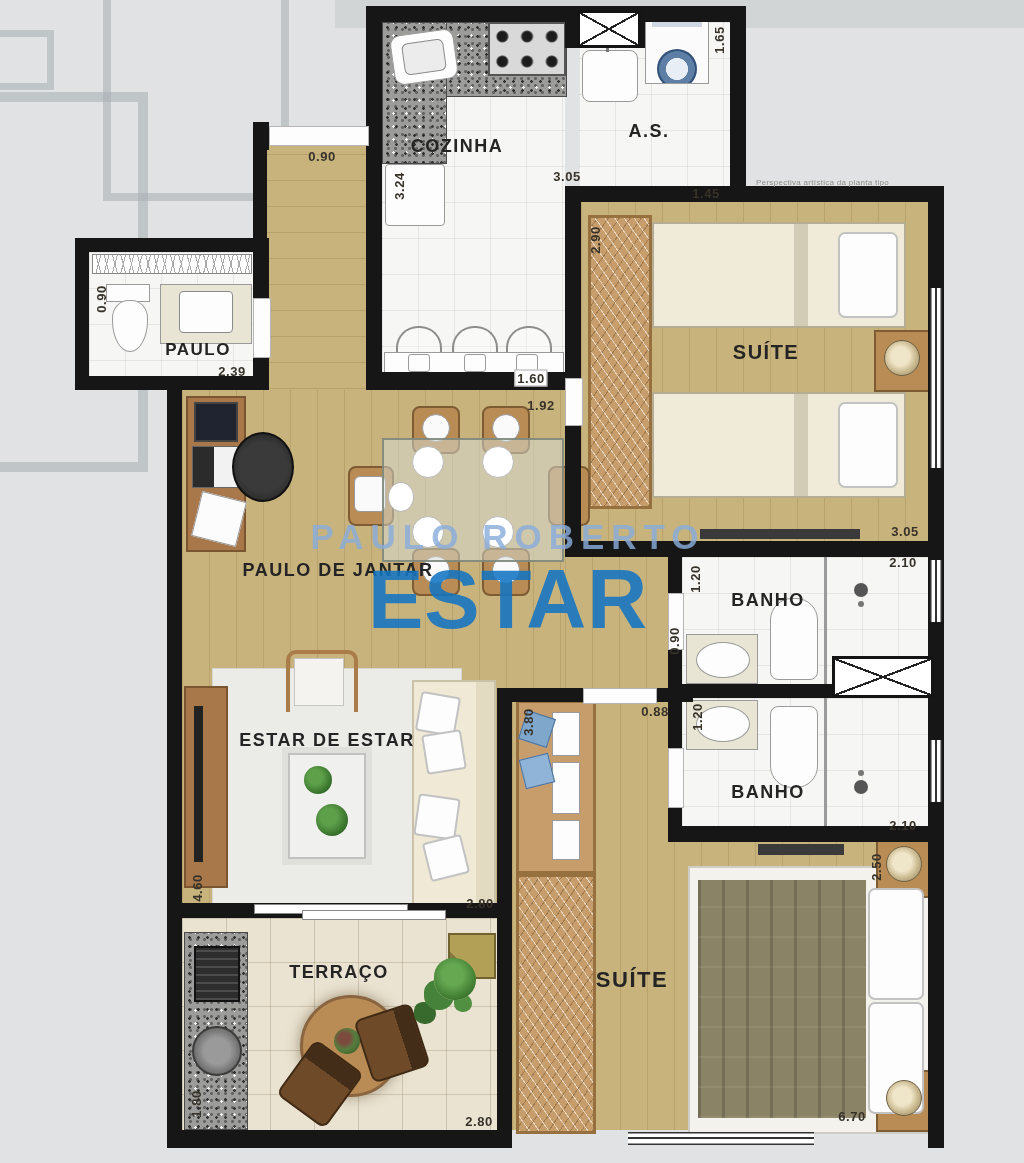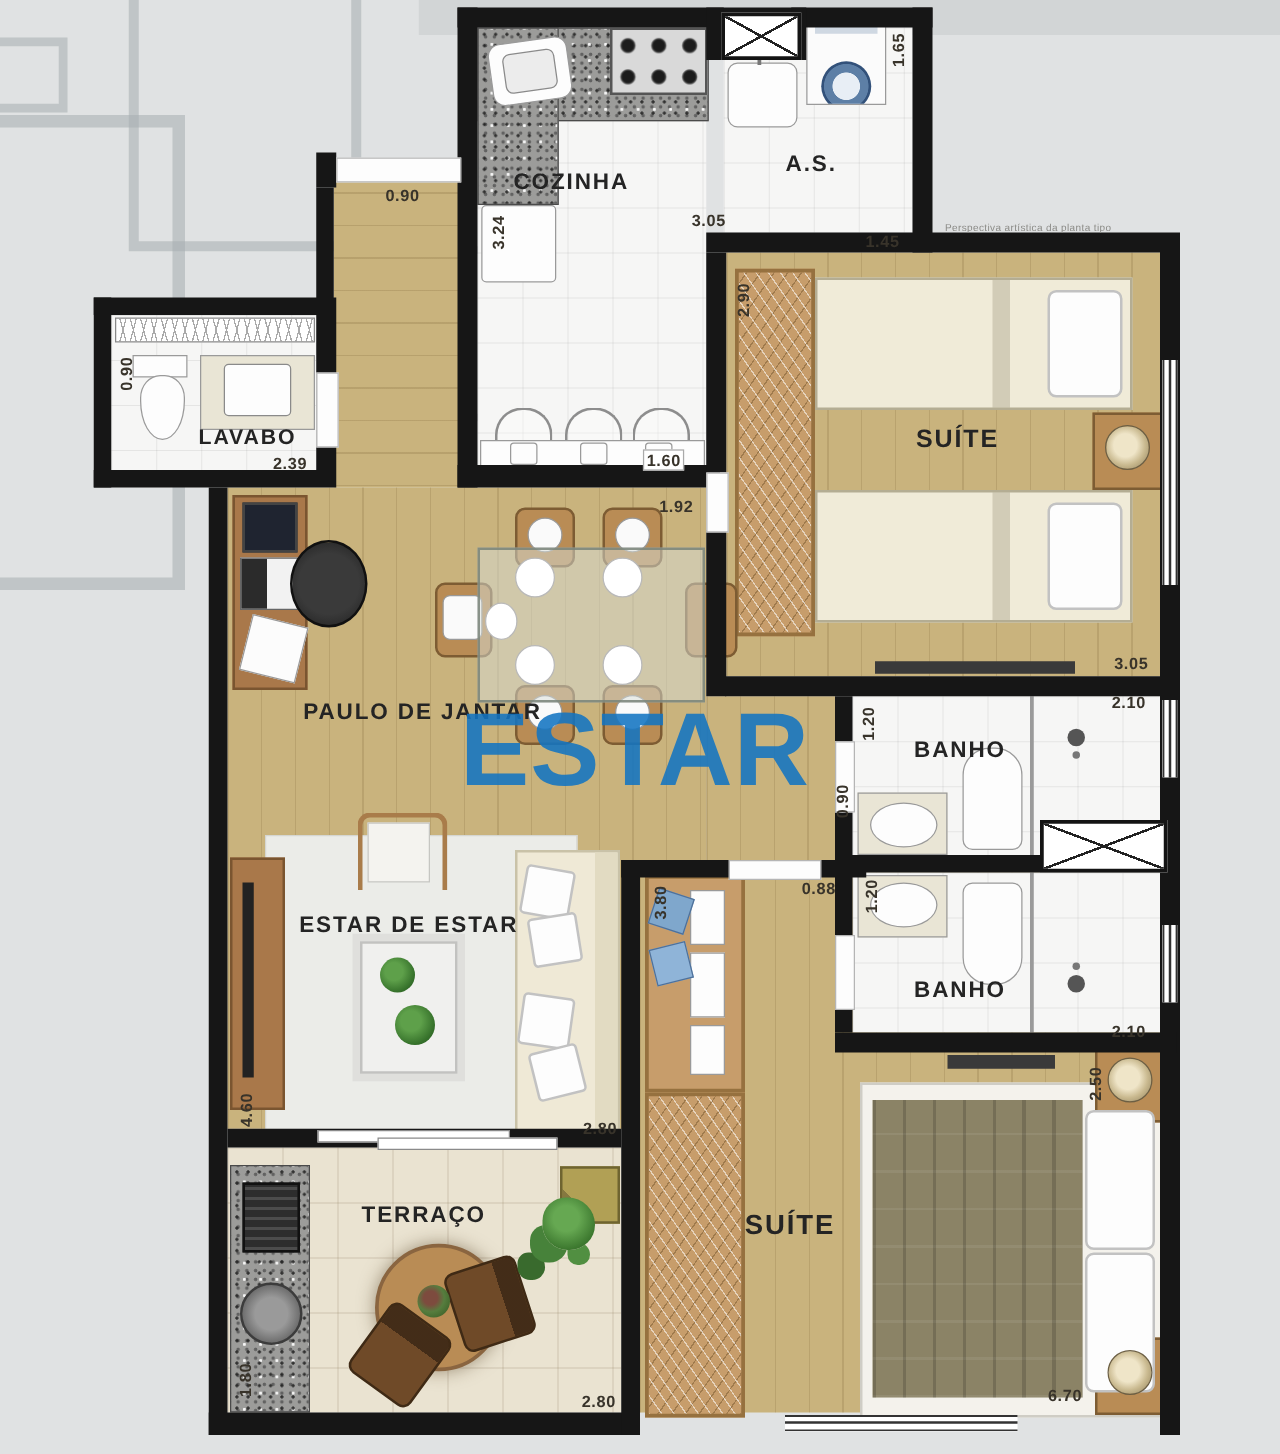--- a/index.html
+++ b/index.html
@@ -266,50 +266,51 @@
       <i></i>
     </div>
   <div class="winh" style="left:628px;top:1132px;width:186px;">
       <i></i>
     </div>
   <div class="abs" style="left:254px;top:904px;width:152px;height:8px;background:#fff;border:1px solid #8a8a8a;z-index:35;"></div>
   <div class="abs" style="left:302px;top:910px;width:142px;height:8px;background:#fff;border:1px solid #8a8a8a;z-index:35;"></div>
 
   <div class="rlabel" style="left:457px;top:146px;">COZINHA</div>
   <div class="rlabel" style="left:649px;top:131px;">A.S.</div>
-  <div class="rlabel" style="left:198px;top:350px;font-size:17px;">LAVABO</div>
+  <div class="rlabel" style="left:198px;top:350px;font-size:17px;">PAULO</div>
   <div class="rlabel" style="left:766px;top:352px;font-size:20px;">SUÍTE</div>
   <div class="rlabel" style="left:338px;top:570px;">PAULO DE JANTAR</div>
   <div class="rlabel" style="left:768px;top:600px;">BANHO</div>
   <div class="rlabel" style="left:768px;top:792px;">BANHO</div>
   <div class="rlabel" style="left:327px;top:740px;">ESTAR DE ESTAR</div>
   <div class="rlabel" style="left:339px;top:972px;">TERRAÇO</div>
   <div class="rlabel" style="left:632px;top:980px;font-size:22px;">SUÍTE</div>
 
   <div class="dim" style="left:322px;top:156px;">0.90</div>
   <div class="dim v" style="left:399px;top:186px;">3.24</div>
   <div class="dim" style="left:567px;top:176px;">3.05</div>
   <div class="dim" style="left:706px;top:193px;">1.45</div>
   <div class="dim v" style="left:719px;top:40px;">1.65</div>
   <div class="dim v" style="left:101px;top:299px;">0.90</div>
   <div class="dim" style="left:232px;top:371px;">2.39</div>
   <div class="dim v" style="left:595px;top:240px;">2.90</div>
   <div class="dim" style="left:905px;top:531px;">3.05</div>
-  <div class="dim" style="left:531px;top:368px;background:#fff;padding:0 2px;border:1px solid #aaa;z-index:41;text-align:center;">1.60</div>
+  <div class="dim" style="left:531px;top:378px;background:#fff;padding:0 2px;border:1px solid #aaa;z-index:41;text-align:center;">1.60</div>
   <div class="dim" style="left:541px;top:405px;">1.92</div>
   <div class="dim v" style="left:695px;top:579px;">1.20</div>
   <div class="dim" style="left:903px;top:562px;">2.10</div>
   <div class="dim v" style="left:674px;top:641px;">0.90</div>
   <div class="dim" style="left:655px;top:711px;">0.88</div>
   <div class="dim v" style="left:697px;top:717px;">1.20</div>
   <div class="dim" style="left:903px;top:825px;">2.10</div>
   <div class="dim v" style="left:528px;top:722px;">3.80</div>
   <div class="dim v" style="left:876px;top:867px;">2.50</div>
   <div class="dim v" style="left:197px;top:888px;">4.60</div>
   <div class="dim" style="left:480px;top:903px;z-index:41;">2.80</div>
   <div class="dim v" style="left:196px;top:1104px;">1.80</div>
   <div class="dim" style="left:479px;top:1121px;">2.80</div>
   <div class="dim" style="left:852px;top:1116px;">6.70</div>
 
   <div class="note" style="left:756px;top:178px;">Perspectiva artística da planta tipo</div>
+  <div class="wm1" style="left:508px;top:537px;">PAULO ROBERTO</div>
   <div class="wm2" style="left:508px;top:600px;">ESTAR</div>
 
 </div>
 
 </body></html>

